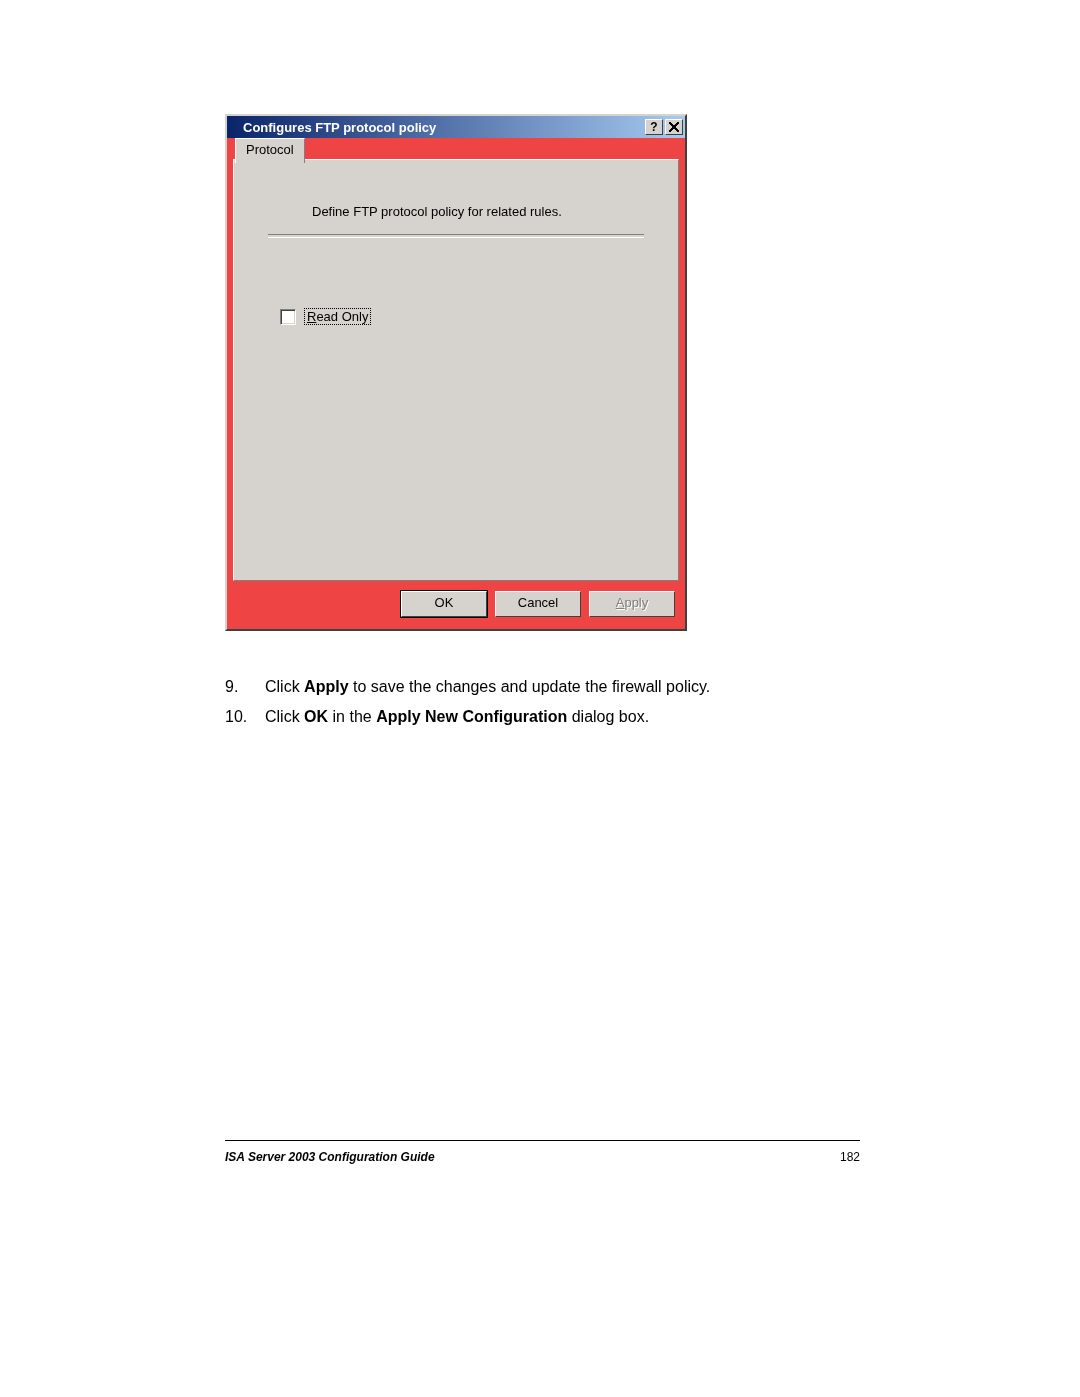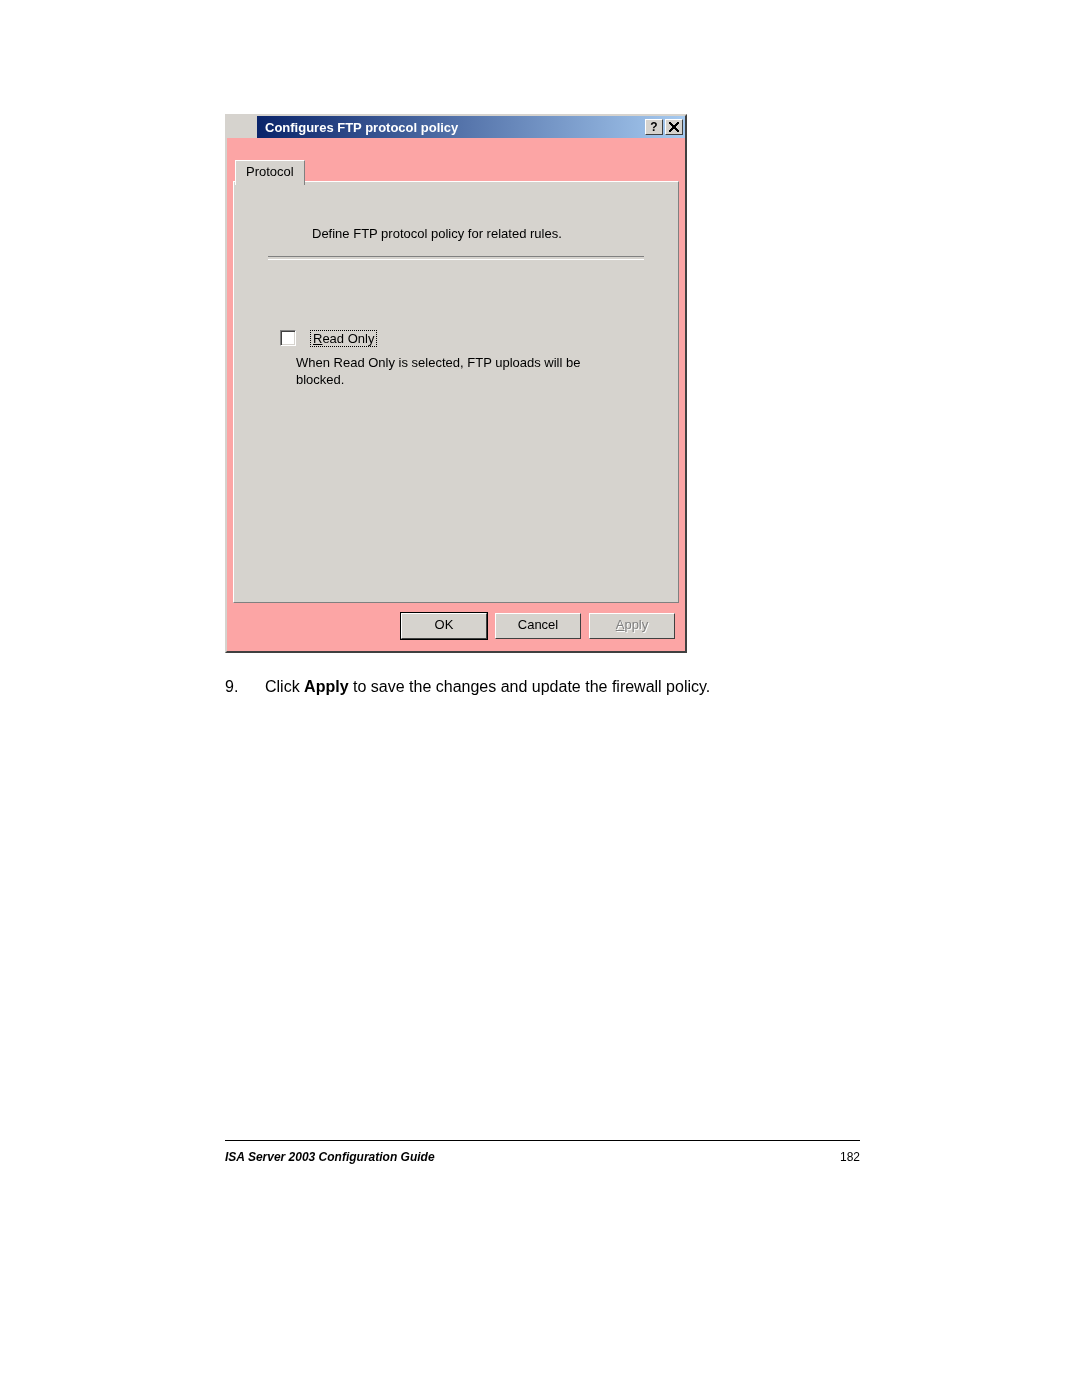--- a/index.html
+++ b/index.html
@@ -27,27 +27,26 @@
     border-top:    2px solid #d6d3ce;
     border-left:   2px solid #d6d3ce;
     border-right:  2px solid #404040;
     border-bottom: 2px solid #404040;
     background: #d6d3ce;
   }
   .titlebar {
     display: flex;
     align-items: center;
     height: 22px;
-    padding: 0 2px 0 8px;
+    padding: 0 2px 0 16px;
     background: linear-gradient(to right, #0a246a, #a6caf0);
     color: #fff;
     font-size: 13px;
     font-weight: bold;
     font-family: Tahoma, Arial, sans-serif;
-    margin-left: 30px;
   }
   .titlebar .title-text {
     flex: 1 1 auto;
     white-space: nowrap;
     overflow: hidden;
   }
   .titlebar .btn {
     width: 18px;
     height: 16px;
     margin-left: 2px;
@@ -68,22 +67,22 @@
     width: 10px;
     height: 10px;
     margin: 2px auto 0;
     background:
       linear-gradient(45deg, transparent 42%, #000 42%, #000 58%, transparent 58%),
       linear-gradient(-45deg, transparent 42%, #000 42%, #000 58%, transparent 58%);
   }
 
   .client-area {
     position: relative;
-    padding: 22px 6px 8px;
-    background: #fca5a5;
+    padding: 0 6px 8px;
+    background: #ef4444;
   }
 
   
   .tabstrip {
     position: relative;
     height: 22px;
   }
   .tab {
     position: absolute;
     top: 0;
@@ -133,22 +132,22 @@
     height: 2px;
     border-top: 1px solid #808080;
     border-bottom: 1px solid #ffffff;
   }
 
   .check-row {
     position: absolute;
     left: 46px;
     top: 148px;
     display: flex;
-    align-items: flex-start;
-    gap: 14px;
+    align-items: flex-end;
+    gap: 8px;
   }
   .checkbox {
     width: 14px;
     height: 14px;
     background: #ffffff;
     border-top:   1px solid #808080;
     border-left:  1px solid #808080;
     border-right: 1px solid #ffffff;
     border-bottom:1px solid #ffffff;
     box-shadow: inset 1px 1px 0 #404040, inset -1px -1px 0 #d6d3ce;
@@ -247,31 +246,33 @@
         <div class="tab">Protocol</div>
       </div>
       <div class="tabpanel">
         <div class="desc-text">Define FTP protocol policy for related rules.</div>
         <div class="separator"></div>
 
         <div class="check-row">
           <div class="checkbox"></div>
           <span class="check-label"><span class="u">R</span><span>ead Only</span></span>
         </div>
-        <div class="check-help">When Read Only is selected, FTP uploads will be blocked.</div>
       </div>
 
       <div class="buttonbar">
         <div class="dbtn default">OK</div>
         <div class="dbtn">Cancel</div>
         <div class="dbtn disabled"><span class="u">A</span><span>pply</span></div>
       </div>
     </div>
   </div>
 
   <div class="body-text step9">
     <span class="num">9.</span><span>Click </span><b>Apply</b><span> to save the changes and update the firewall policy.</span>
   </div>
+  <div class="body-text step10">
+    <span class="num">10.</span><span>Click </span><b>OK</b><span> in the </span><b>Apply New Configuration</b><span> dialog box.</span>
+  </div>
 
   <div class="footer-rule"></div>
   <div class="footer-left">ISA Server 2003 Configuration Guide</div>
   <div class="footer-right">182</div>
 </div>
 
 </body></html>

